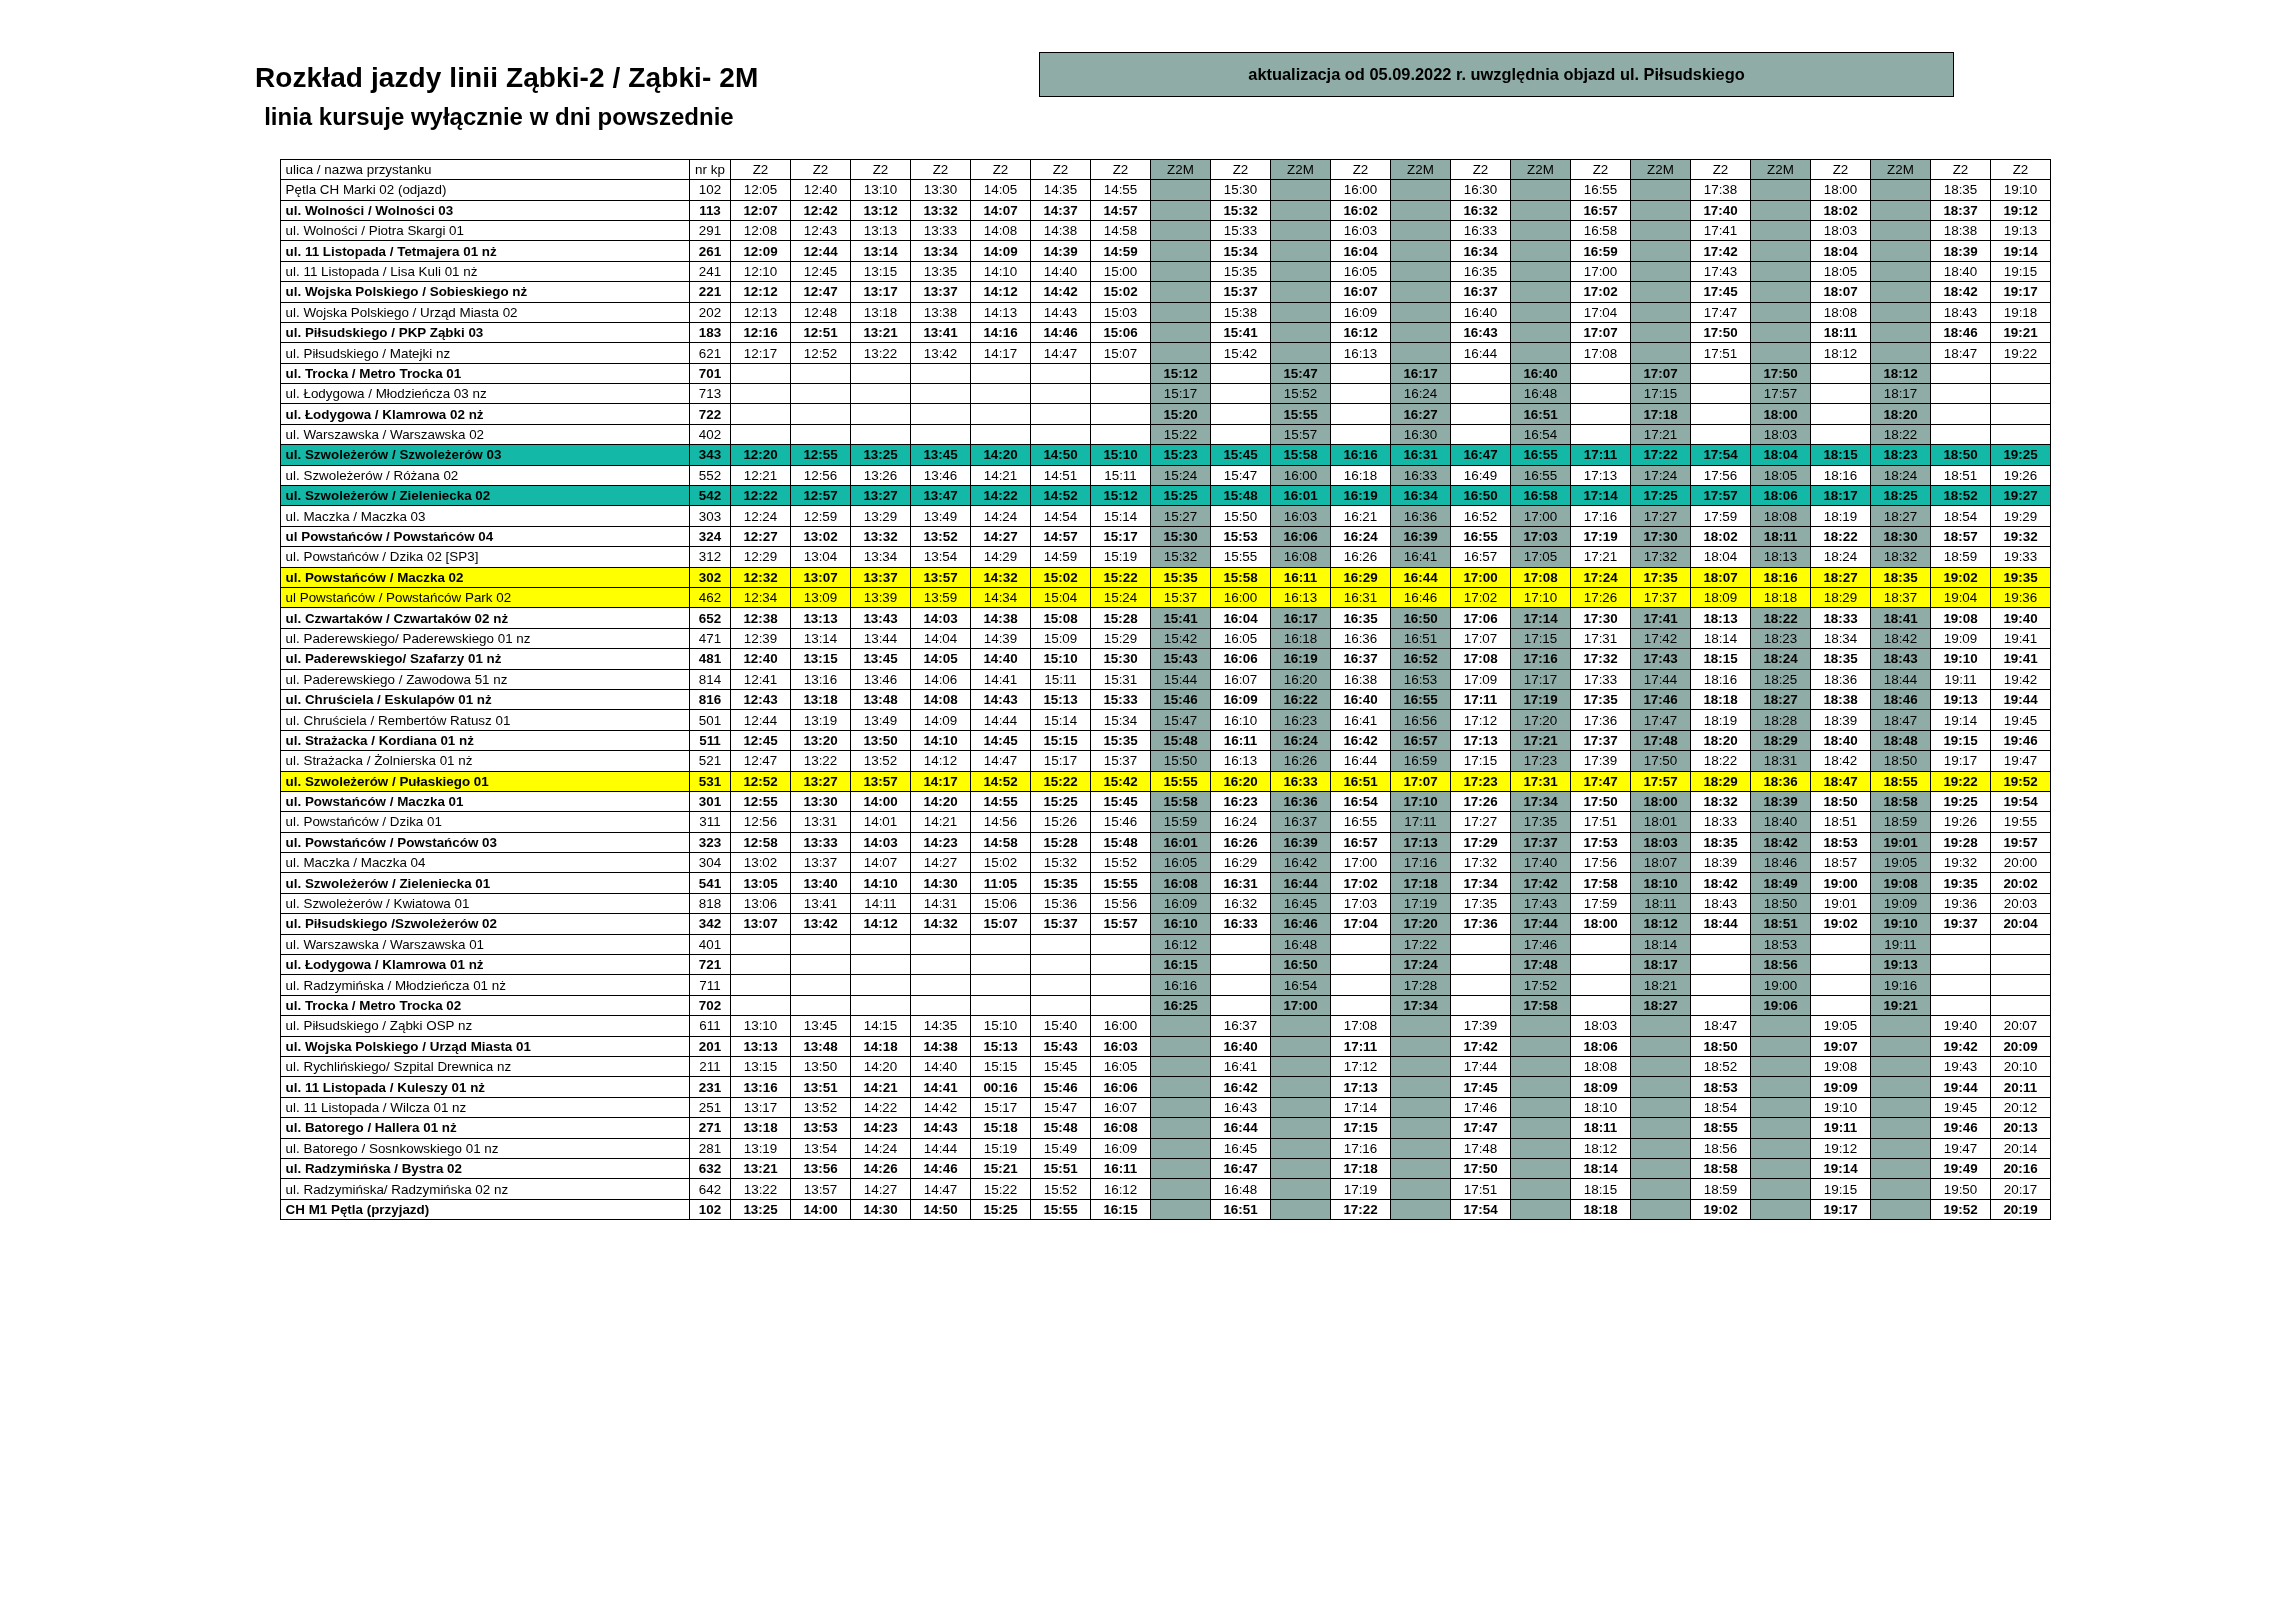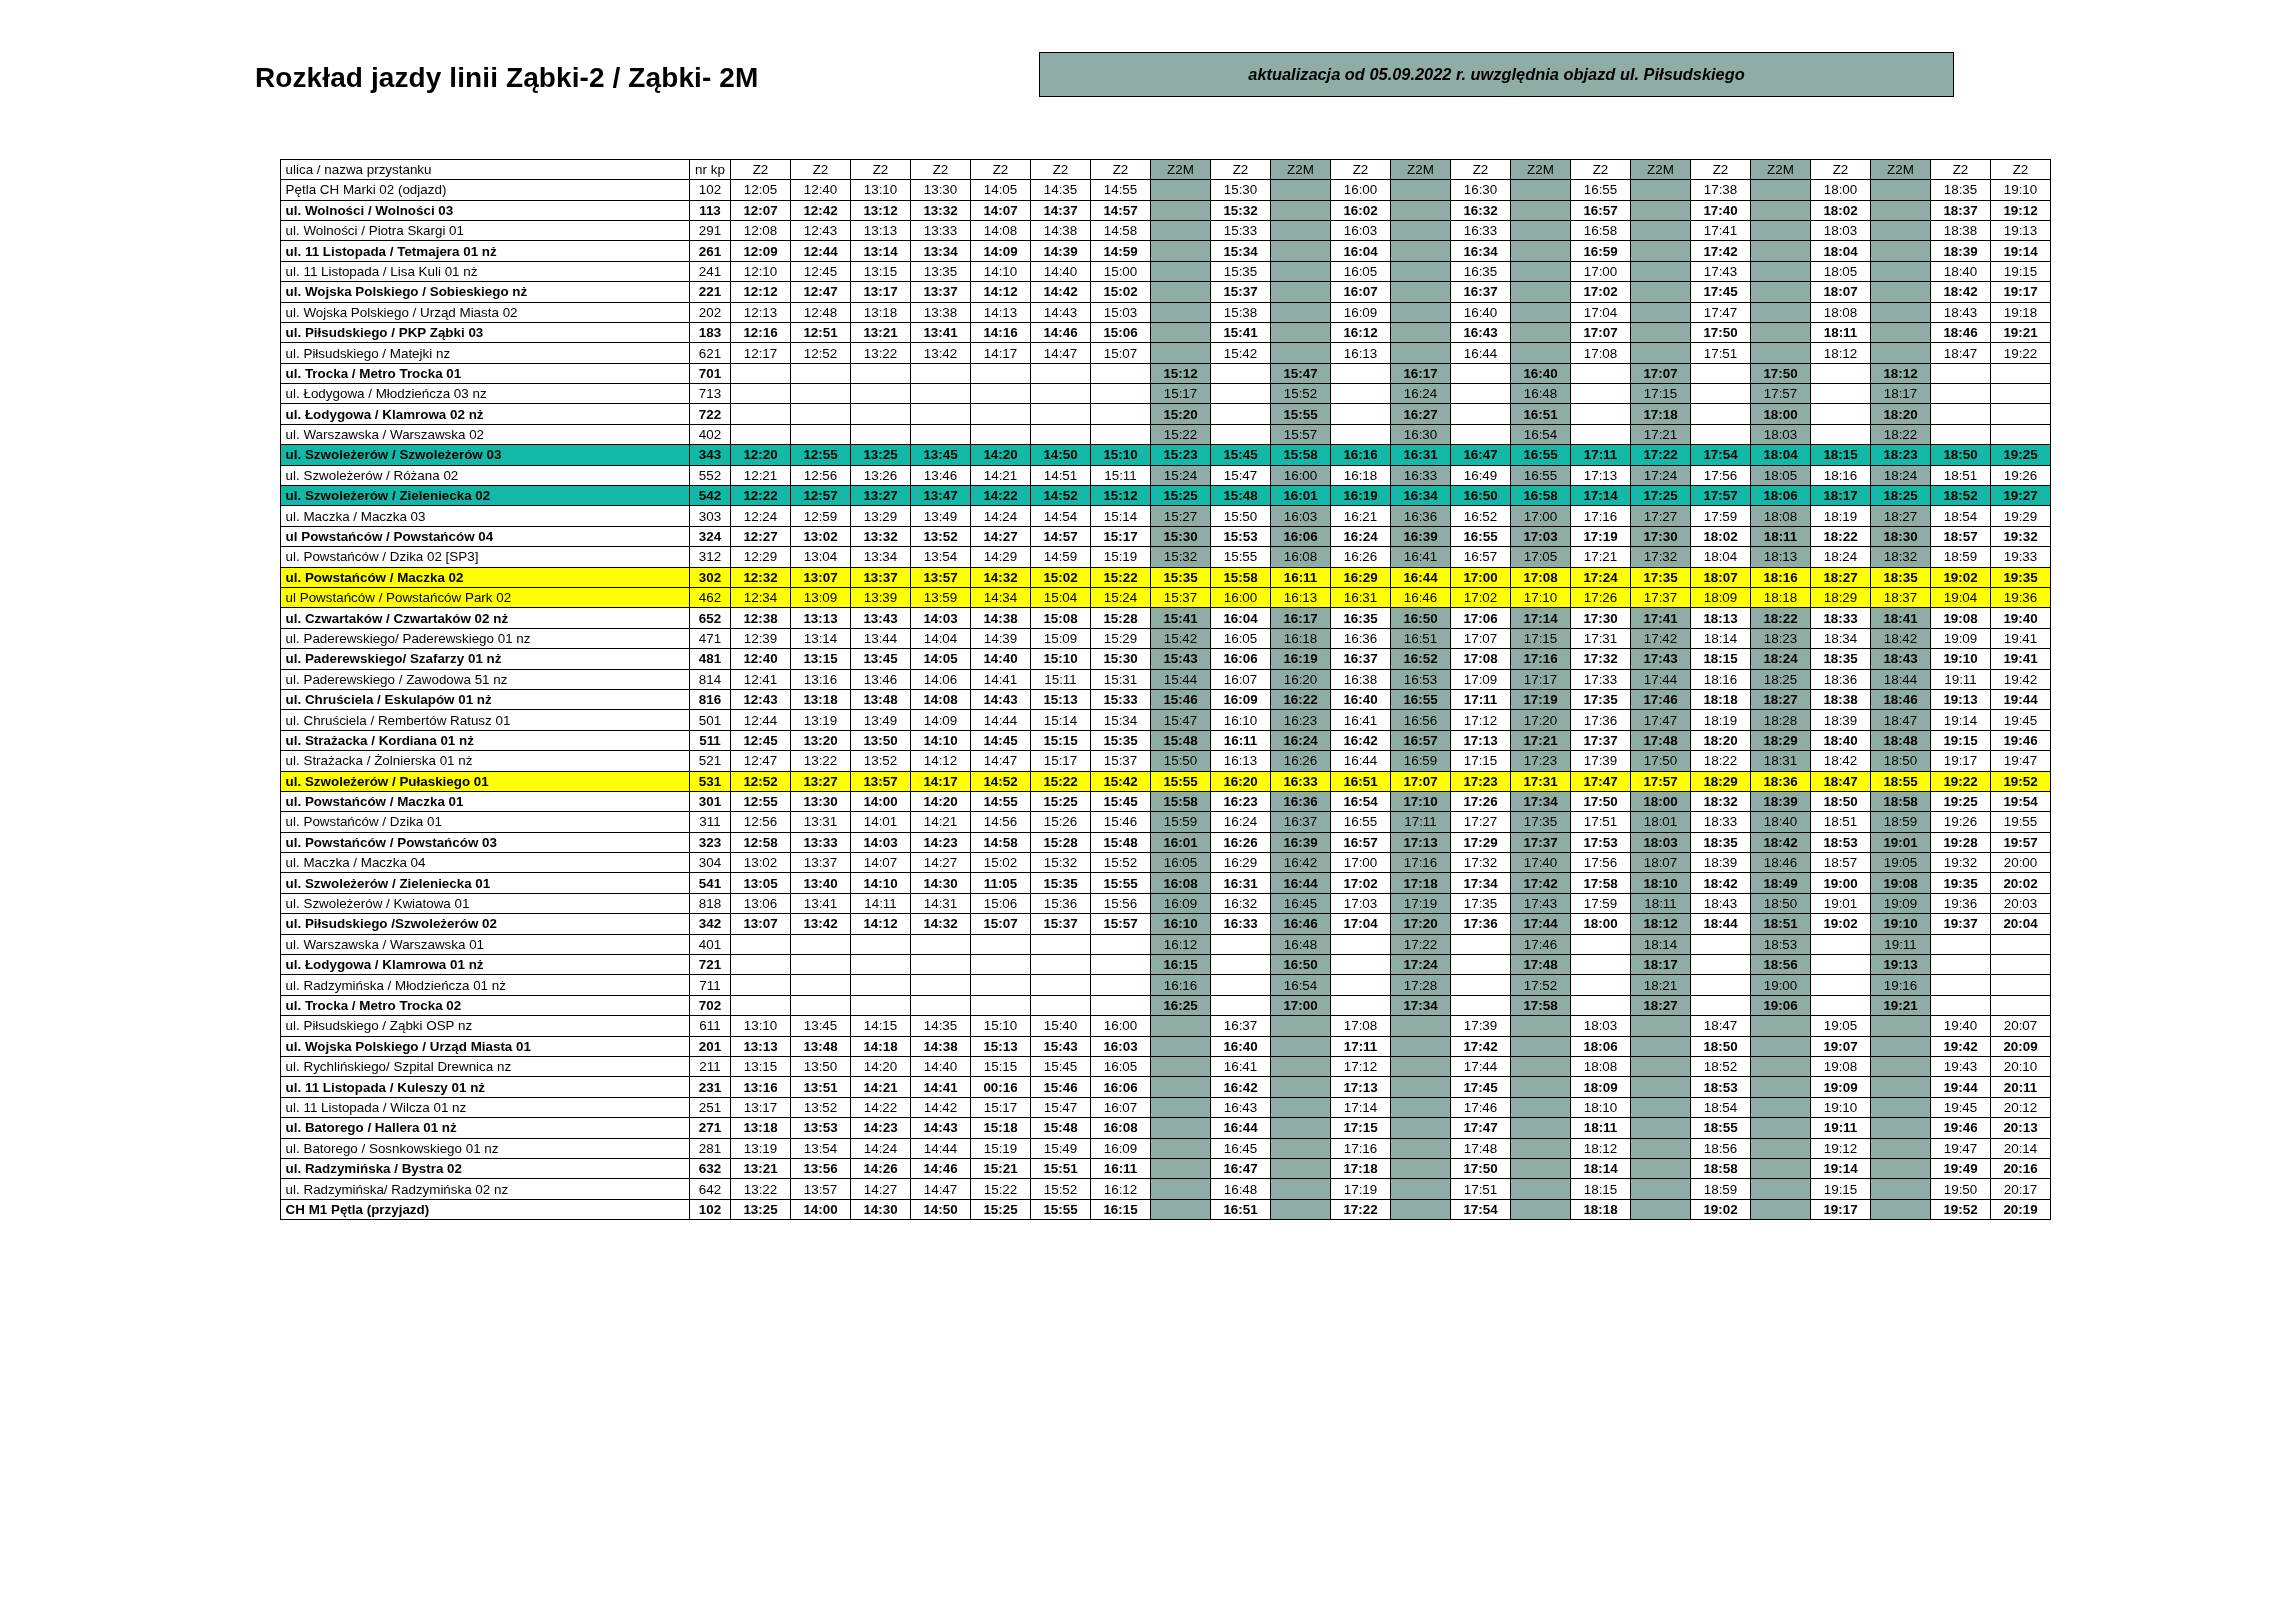--- a/index.html
+++ b/index.html
@@ -44,21 +44,20 @@
     position: absolute;
     left: 784px;
     top: -10.5px;
     width: 913px;
     height: 43px;
     background: #8fada6;
     border: 1.3px solid #000;
     display: flex;
     align-items: center;
     justify-content: center;
-    font-style: italic;
   }
   .notice-text {
     font-size: 16.4px;
     font-weight: bold;
     color: #000;
     white-space: nowrap;
   }
   .table-wrap {
     margin-left: 252px;
     margin-top: 11.8px;
@@ -107,20 +106,21 @@
   .hl-teal { background: #8fada6; }
   .hl-none { background: transparent; }
 </style>
 </head>
 <body>
 
 <div class="page">
 
   <div class="header-row">
     <div class="title">Rozkład jazdy linii  Ząbki-2 / Ząbki- 2M</div>
+    <div class="subtitle">linia kursuje wyłącznie w dni powszednie</div>
     <div class="notice-box">
       <span class="notice-text">aktualizacja od 05.09.2022 r.  uwzględnia objazd ul. Piłsudskiego</span>
     </div>
   </div>
 
   <div class="table-wrap">
     <table class="timetable">
       <thead>
         <tr id="thead-row">
           <td class="stop">ulica / nazwa przystanku</td>

